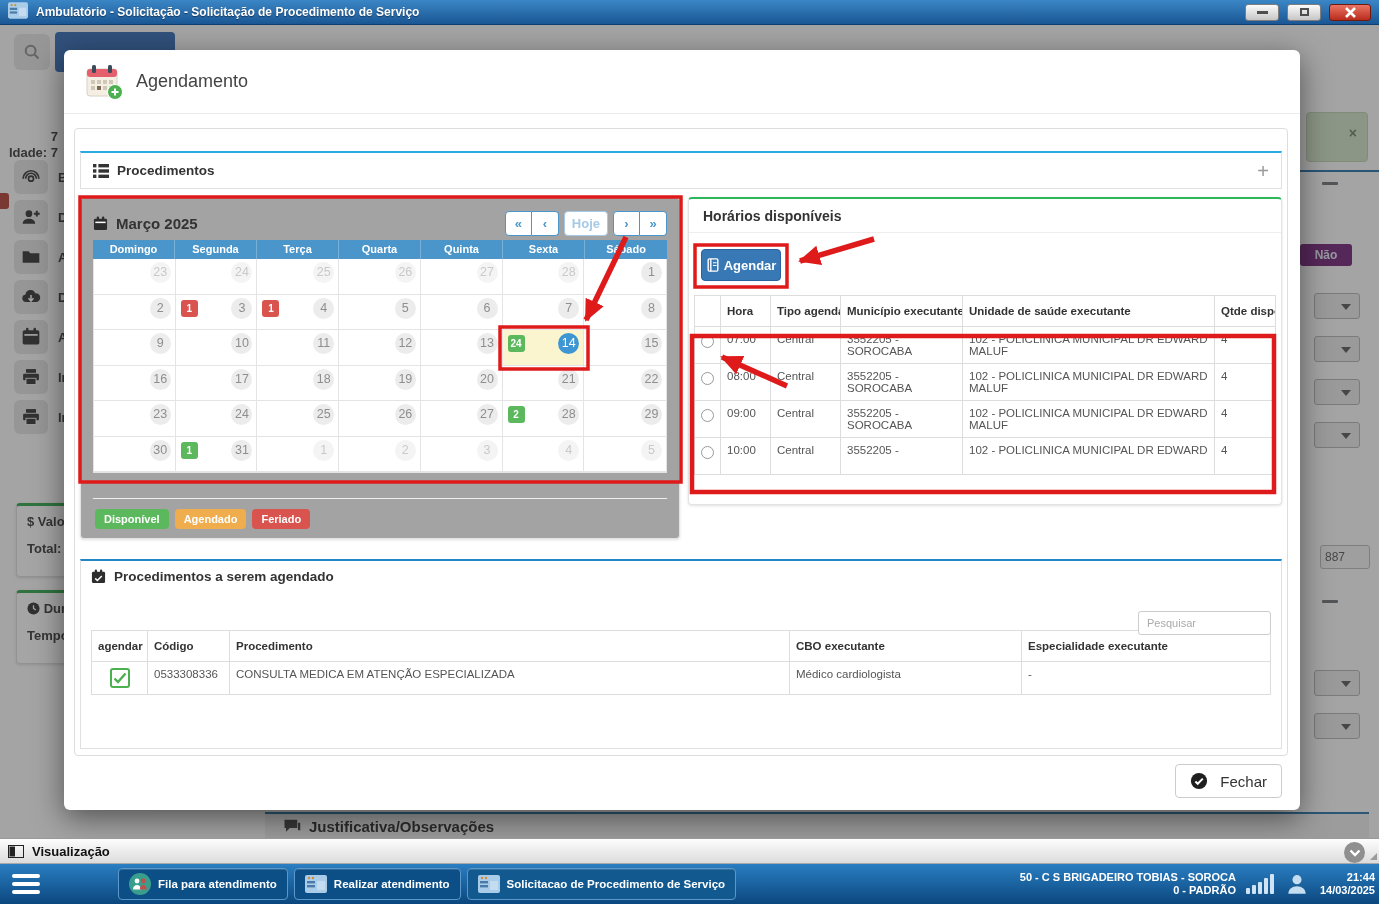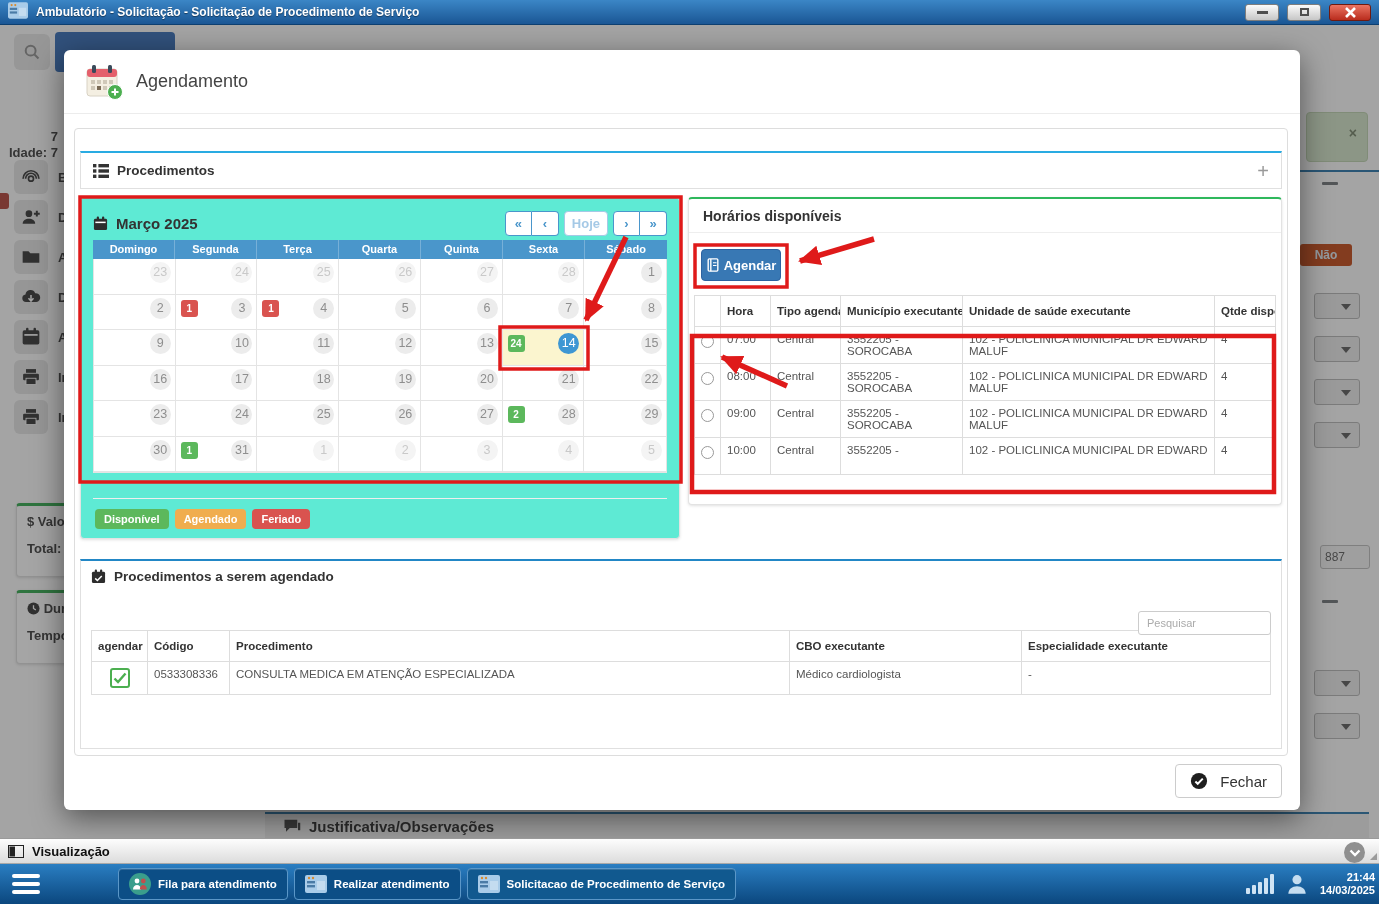--- a/index.html
+++ b/index.html
@@ -30,21 +30,21 @@
   .bg-side-icon { width:34px; height:34px; background:#e3e3e3; border-radius:6px; display:flex; align-items:center; justify-content:center; flex:0 0 auto; }
   .bg-side-label { font-size:13px; font-weight:bold; color:#333; }
   .bg-card { position:absolute; left:16px; width:150px; height:74px; background:#fff; border:1px solid #ddd; border-top:3px solid #28a745;
     border-radius:4px; box-shadow:0 1px 3px rgba(0,0,0,.15); padding:8px 10px; font-size:13px; font-weight:bold; color:#333; }
   .bg-card .row2 { margin-top:12px; }
   .bg-card .green { color:#28a745; }
   .bg-alert { position:absolute; left:1306px; top:87px; width:62px; height:50px; background:#d2e3c6; border:1px solid #bcd2ae; border-radius:4px; }
   .bg-alert .x { position:absolute; right:10px; top:12px; color:#6d7d62; font-weight:bold; font-size:14px; }
   .bg-rline { position:absolute; left:1300px; width:79px; height:2px; background:#1f6fa8; }
   .bg-dash { position:absolute; left:1322px; width:16px; height:3px; background:#6b6f74; border-radius:1px; }
-  .bg-nao { position:absolute; left:1300px; top:219px; width:52px; height:22px; background:#c2410c; border-radius:3px;
+  .bg-nao { position:absolute; left:1300px; top:219px; width:52px; height:22px; background:#701a75; border-radius:3px;
     color:#dfeaf3; font-size:12px; font-weight:bold; display:flex; align-items:center; justify-content:center; }
   .bg-select { position:absolute; left:1314px; width:46px; height:26px; background:#ececec; border:1px solid #b3b3b3; border-radius:3px; }
   .bg-select::after { content:""; position:absolute; right:8px; top:10px; border-left:5px solid transparent; border-right:5px solid transparent; border-top:6px solid #555; }
   .bg-input887 { position:absolute; left:1320px; top:520px; width:50px; height:24px; background:#f5f5f5; border:1px solid #bbb; border-radius:3px;
     font-size:12px; color:#555; display:flex; align-items:center; padding-left:4px; }
   .bg-just-strip { position:absolute; left:150px; top:777px; width:430px; height:10px; background:#f8f8f8; border-radius:0 0 6px 6px; }
   .bg-just-bar { position:absolute; left:265px; top:787px; width:1104px; height:26px; border-top:2px solid #2272a8; background:#efefef;
     display:flex; align-items:center; gap:8px; padding-left:18px; }
   .bg-just-bar span { font-size:15px; font-weight:bold; color:#222; }
 
@@ -56,21 +56,21 @@
   .modal-panel { position:absolute; left:10px; top:78px; width:1214px; height:628px; border:1px solid #ddd; border-radius:4px;
     padding:22px 5px 5px 5px; }
   .section-bar { height:38px; border:1px solid #e0e0e0; border-top:2px solid #29abe2; display:flex; align-items:center; padding:0 12px;
     background:#fff; }
   .section-bar .stitle { font-size:13.5px; font-weight:bold; color:#333; margin-left:8px; }
   .section-bar .plus { margin-left:auto; color:#999; font-size:20px; line-height:20px; cursor:pointer; }
   .cards-row { display:flex; gap:8px; margin-top:8px; align-items:flex-start; }
 
   
   .cal-card { width:600px; height:342px; border:1px solid #e3e3e3; border-radius:4px; box-shadow:0 1px 3px rgba(0,0,0,.12);
-    padding:8px 12px 0 12px; background:#5eead4; }
+    padding:8px 12px 0 12px; background:#a3a3a3; }
   .cal-header { height:34px; display:flex; align-items:center; }
   .cal-title { font-size:15px; font-weight:bold; color:#333; margin-left:8px; }
   .cal-nav { margin-left:auto; display:flex; align-items:center; }
   .nav-btn { height:25px; min-width:27px; padding:0 7px; background:#fff; border:1px solid #4a96cb; color:#4a96cb;
     font-weight:bold; font-size:13px; cursor:pointer; font-family:inherit; }
   .nav-btn.first { border-radius:4px 0 0 4px; }
   .nav-btn.last { border-radius:0 4px 4px 0; border-left:none; }
   .nav-btn.solo { border-radius:4px; margin:0 5px; color:#a5c9e6; border-color:#a5c9e6; }
   .cal-daynames { display:grid; grid-template-columns:repeat(7,1fr); background:#4a96cb; height:19px; }
   .cal-dayname { color:#fff; font-size:11px; font-weight:bold; text-align:center; line-height:19px; border-right:1px solid rgba(255,255,255,.25); }
@@ -711,20 +711,24 @@
           <circle cx="4" cy="3" r="1.2" fill="#d88b2f"></circle>
           <circle cx="8" cy="3" r="1.2" fill="#d88b2f"></circle>
           <rect x="2" y="6" width="8" height="2.4" fill="#4a7ba6"></rect>
           <rect x="2" y="10" width="8" height="2.4" fill="#4a7ba6"></rect>
           <rect x="12" y="6" width="8" height="9" fill="#c4dcf0"></rect>
         </svg>
         <span>Solicitacao de Procedimento de Serviço</span>
       </div>
     </div>
   <div class="task-right">
+    <div class="unit-block">
+      <div>50 - C S BRIGADEIRO TOBIAS - SOROCA</div>
+      <div>0 - PADRÃO</div>
+    </div>
     <div class="signal-bars">
       <div style="height:6px"></div>
         <div style="height:9px"></div>
         <div style="height:12px"></div>
         <div style="height:16px"></div>
         <div style="height:20px"></div>
     </div>
     <svg width="26" height="26" viewBox="0 0 24 24">
       <circle cx="12" cy="8" r="4.2" fill="#c5ddf0"></circle>
         <path d="M4 21c0-4.4 3.6-7 8-7s8 2.6 8 7z" fill="#c5ddf0"></path>

